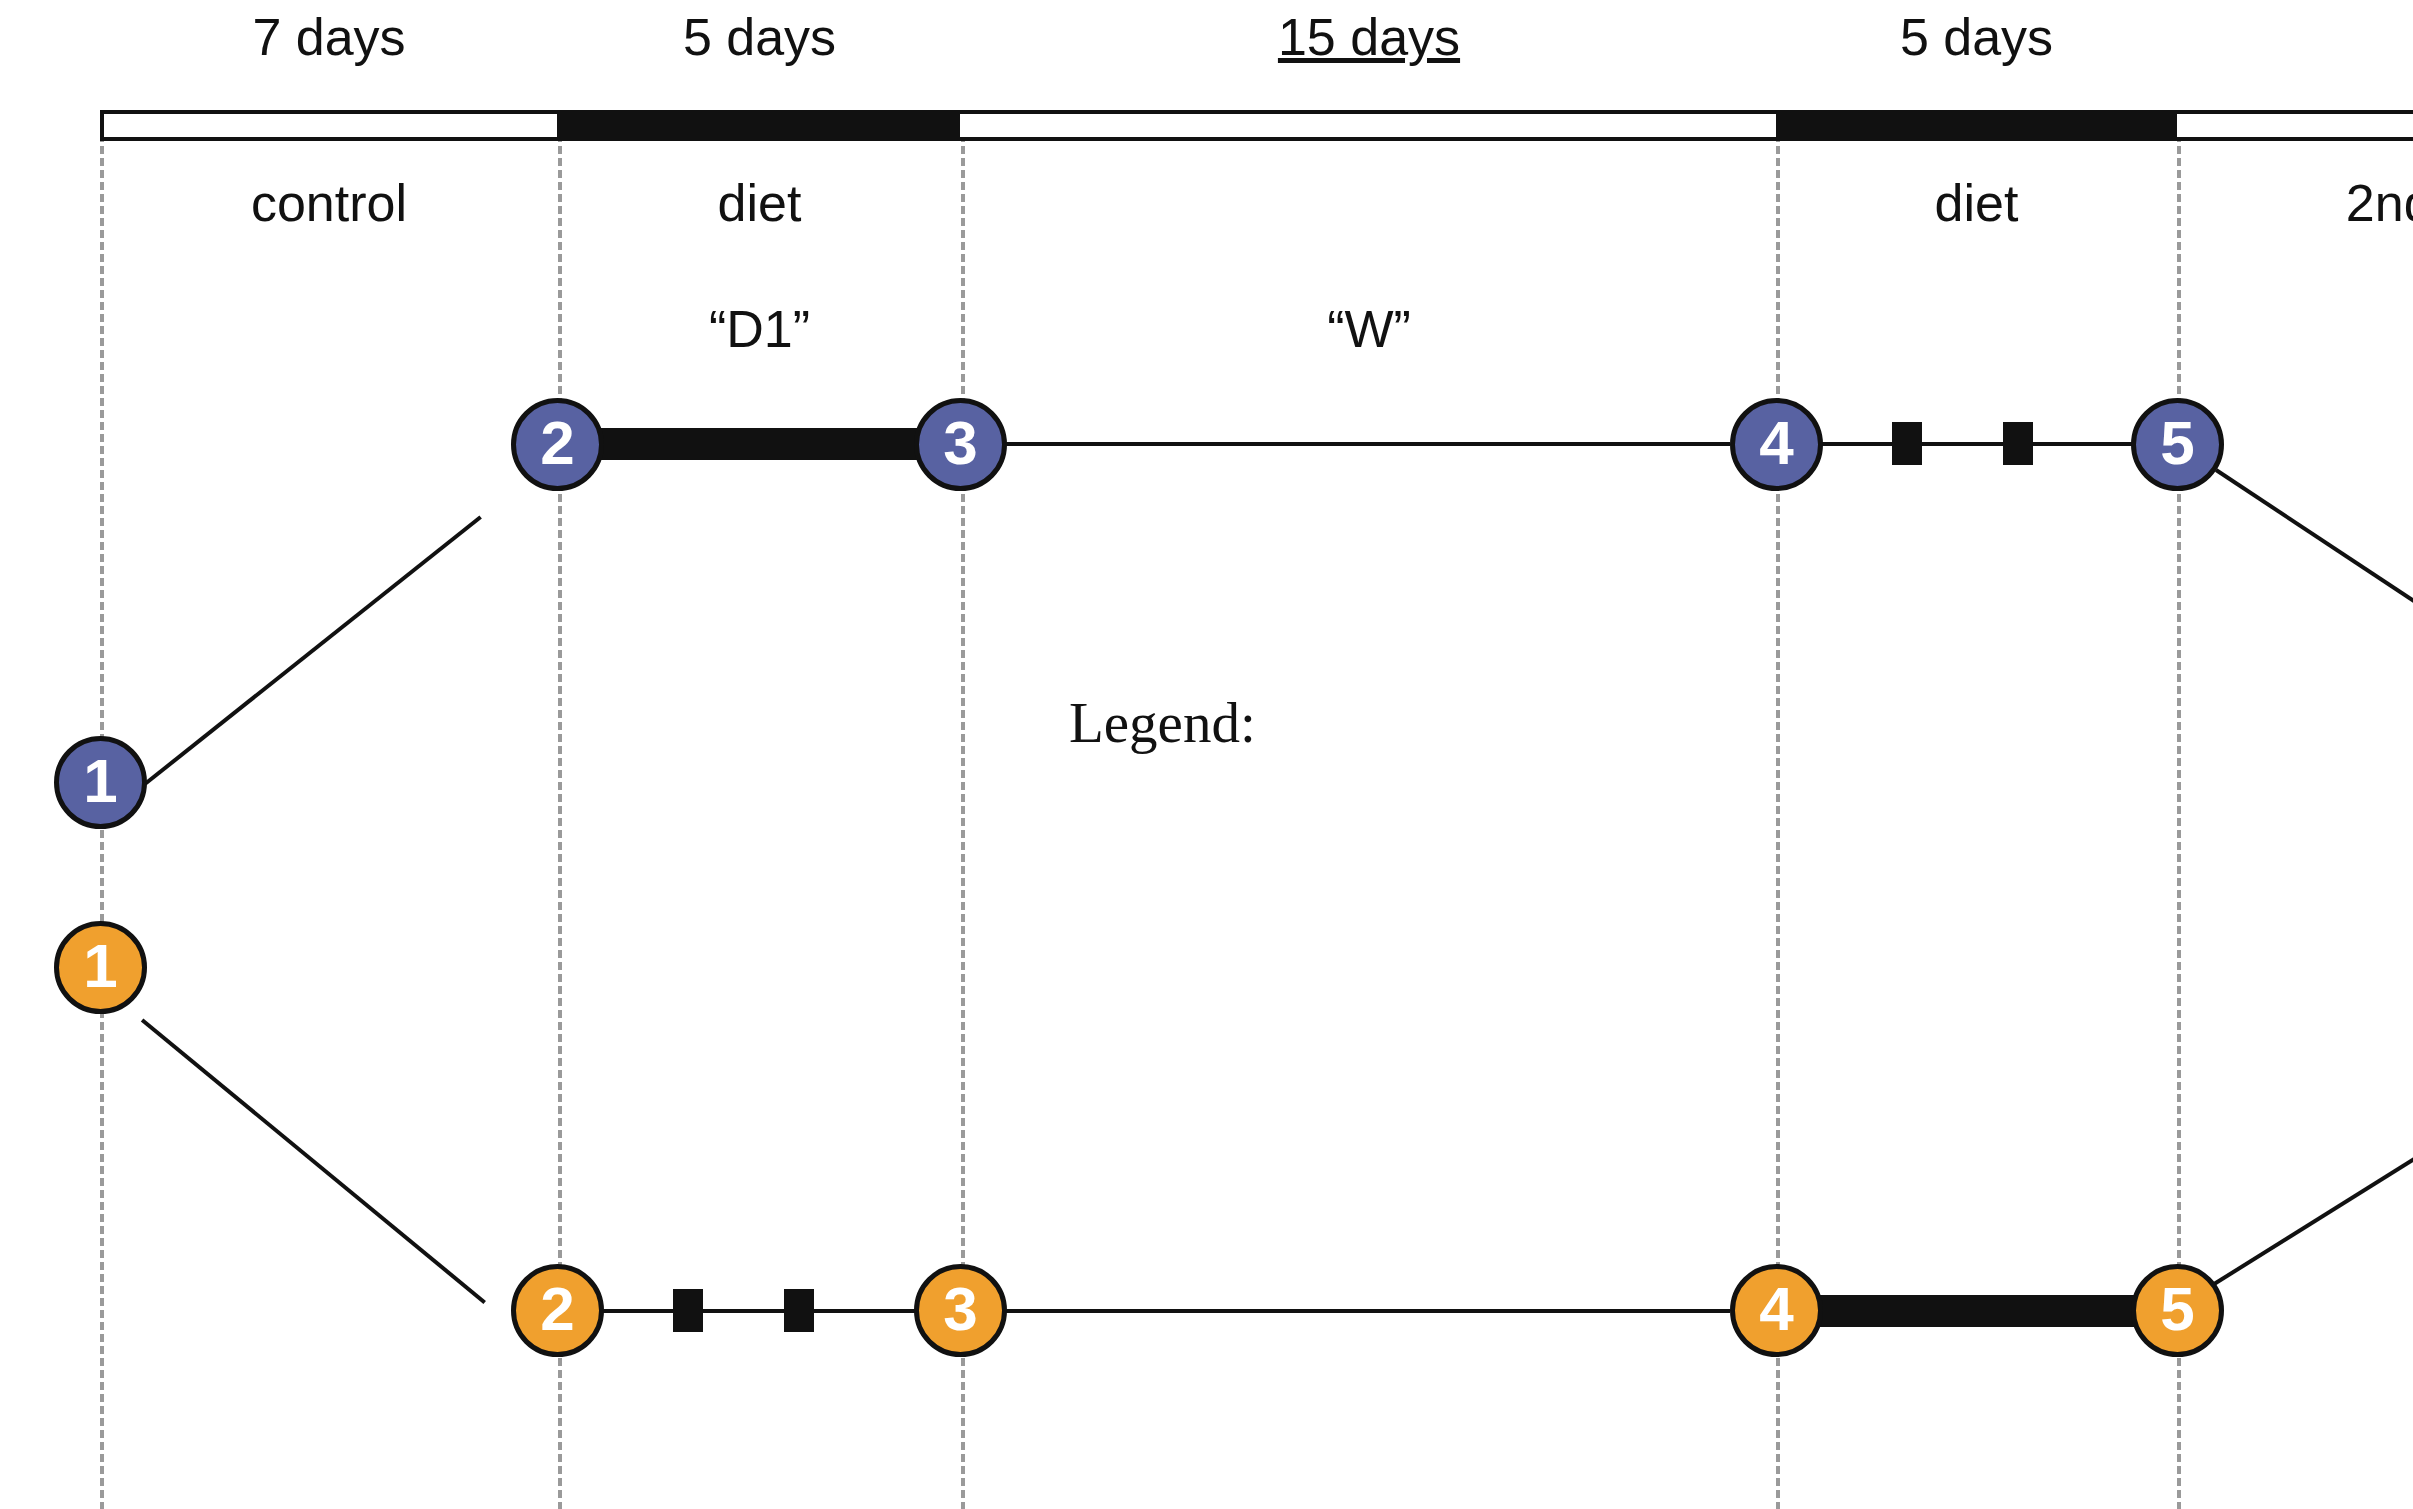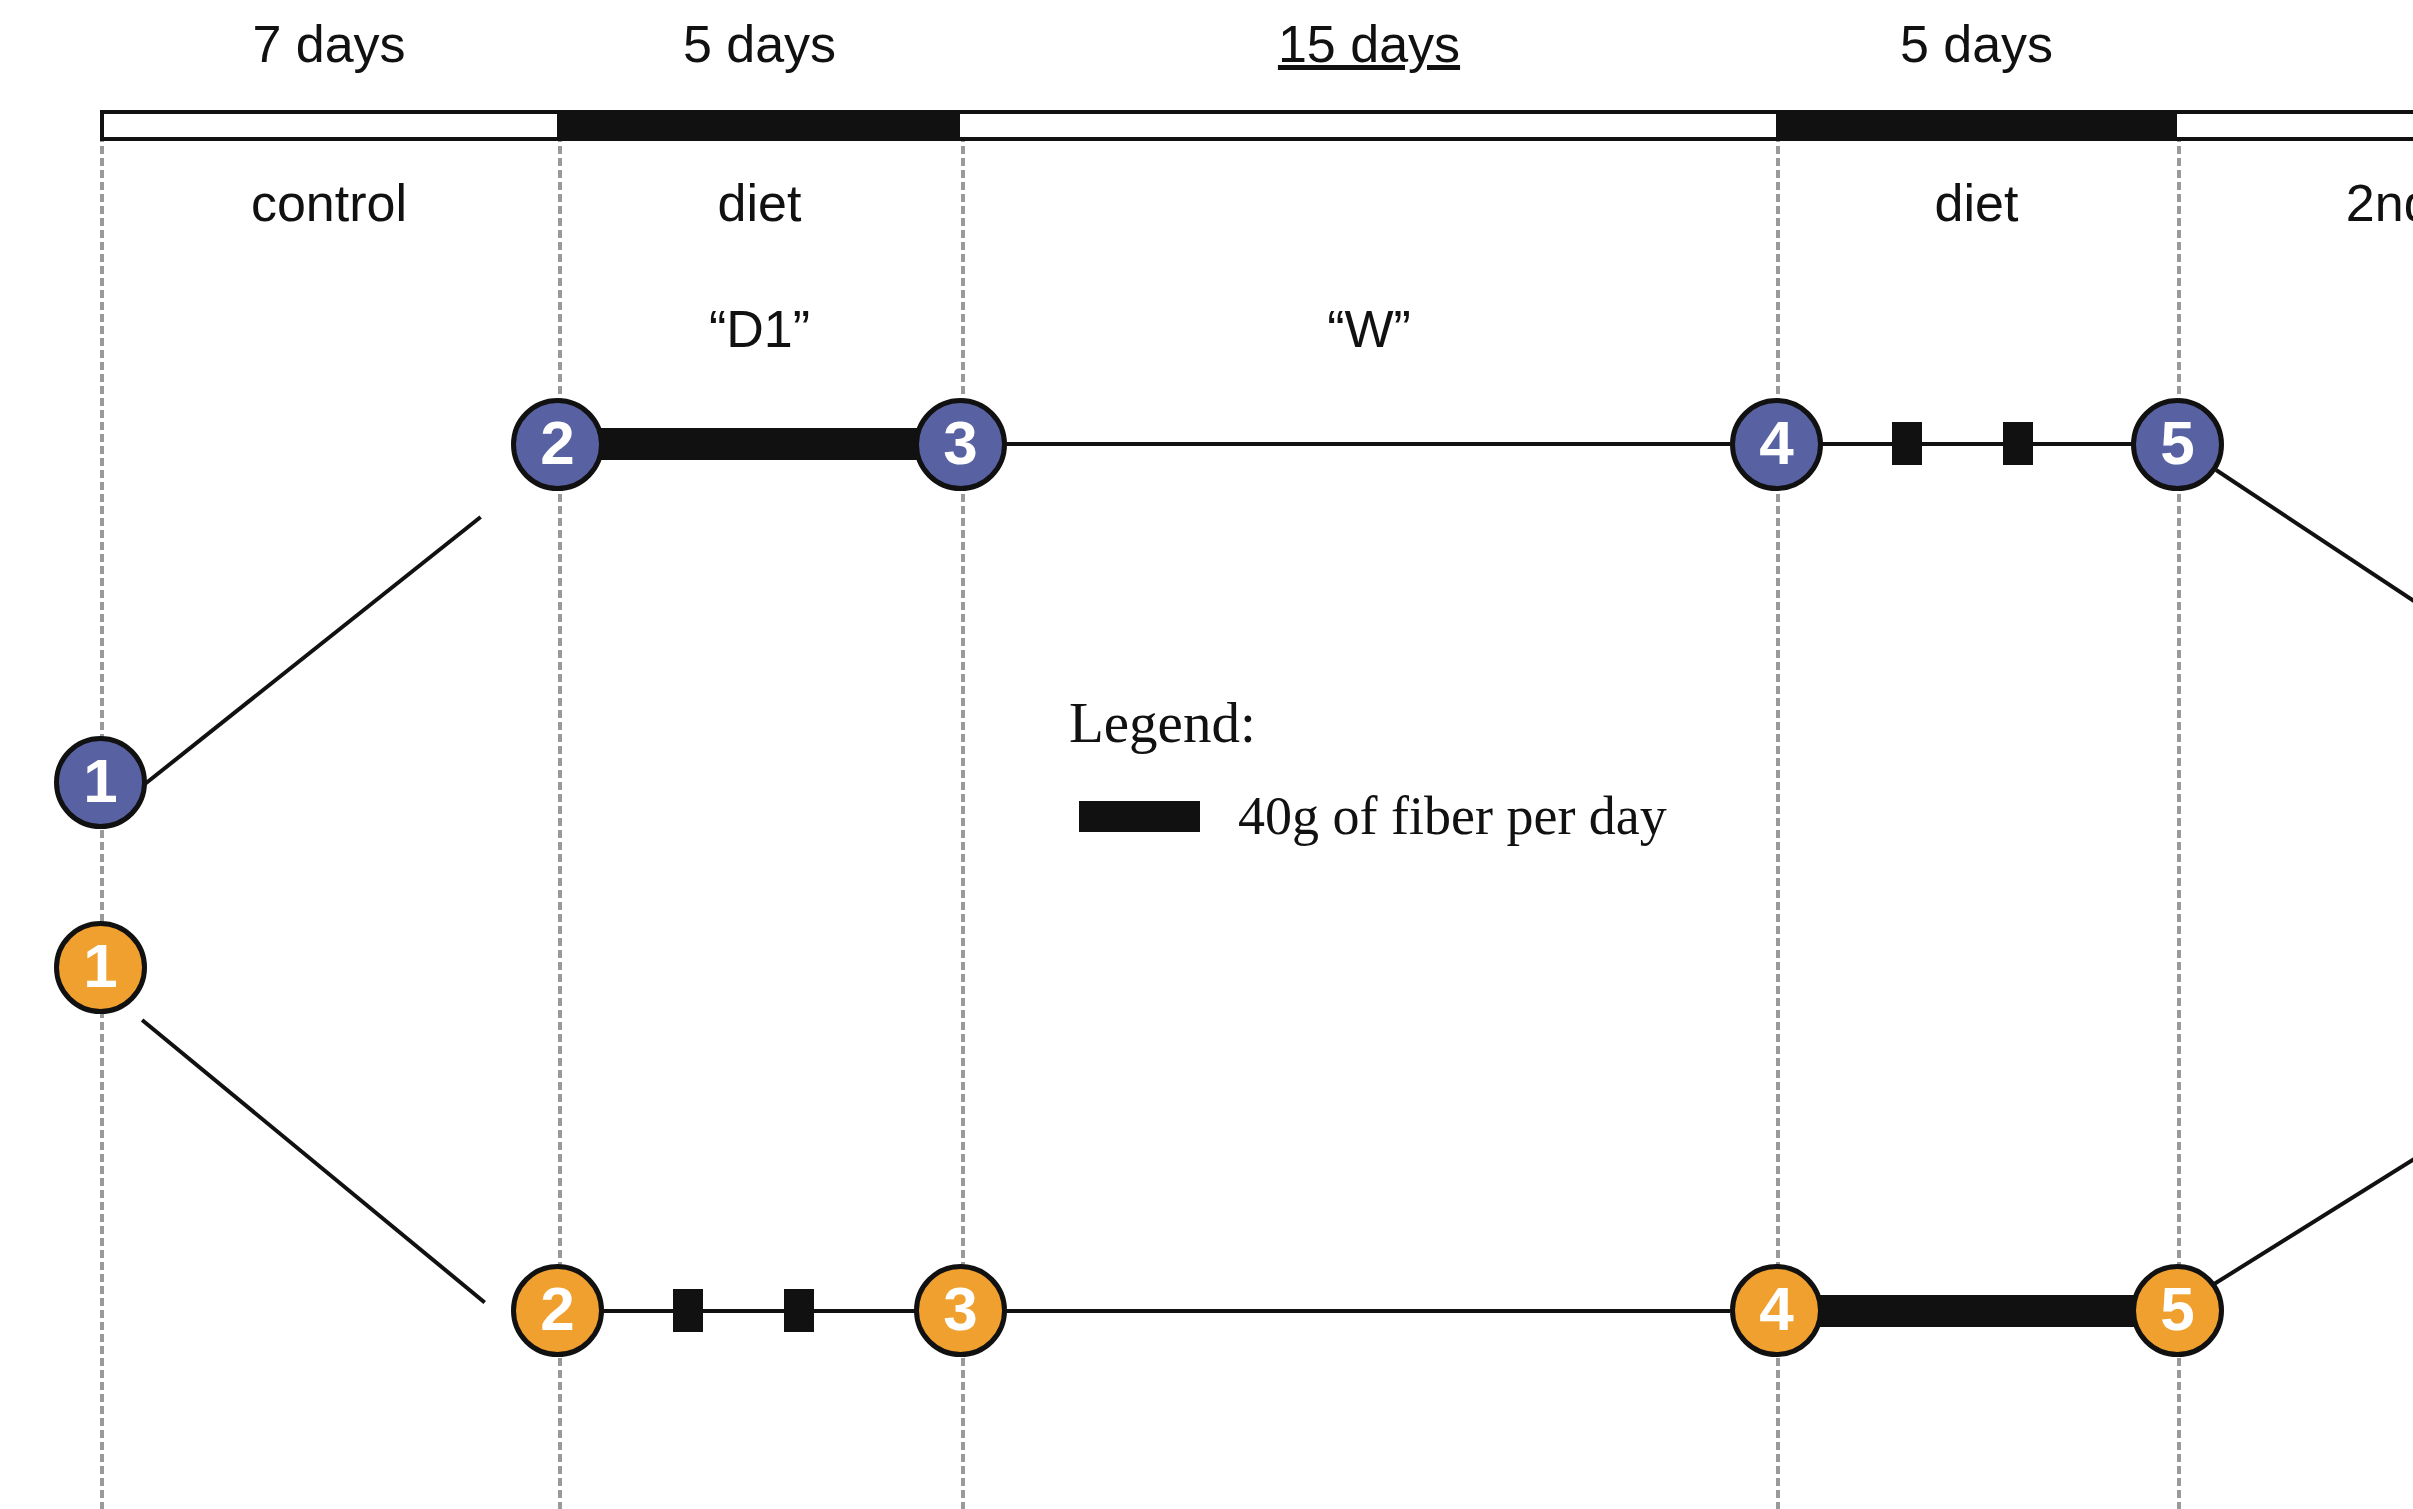--- a/index.html
+++ b/index.html
@@ -11,21 +11,21 @@
   #stage{position:relative;width:2877px;height:1510px;background:#fff;}
 
   
   .vline{
     position:absolute;top:110px;bottom:0;width:0;
     border-left:4.3px dashed #9a9a9a;
   }
 
   
   .dur{
-    position:absolute;top:14px;
+    position:absolute;top:7px;
     text-align:center;
     font-size:52px;color:#111;
     white-space:nowrap;
   }
 
   
   #bar{
     position:absolute;left:100px;top:110px;
     width:2700px;height:31px;
     border:4.3px solid #111;
@@ -180,23 +180,17 @@
   <div class="node orange" style="left:1730px; top:1264px;">
       <span>4</span>
     </div>
   <div class="node orange" style="left:2131px; top:1264px;">
       <span>5</span>
     </div>
 
   <div id="legend">
     <div class="ltitle">Legend:</div>
 
-    <div class="lrow">
-      <div class="lswatch">
-        <div class="solid"></div>
-      </div>
-      <div class="ltext">40g of fiber per day</div>
-    </div>
 
   </div>
 
 </div>
 
 
 </body></html>

